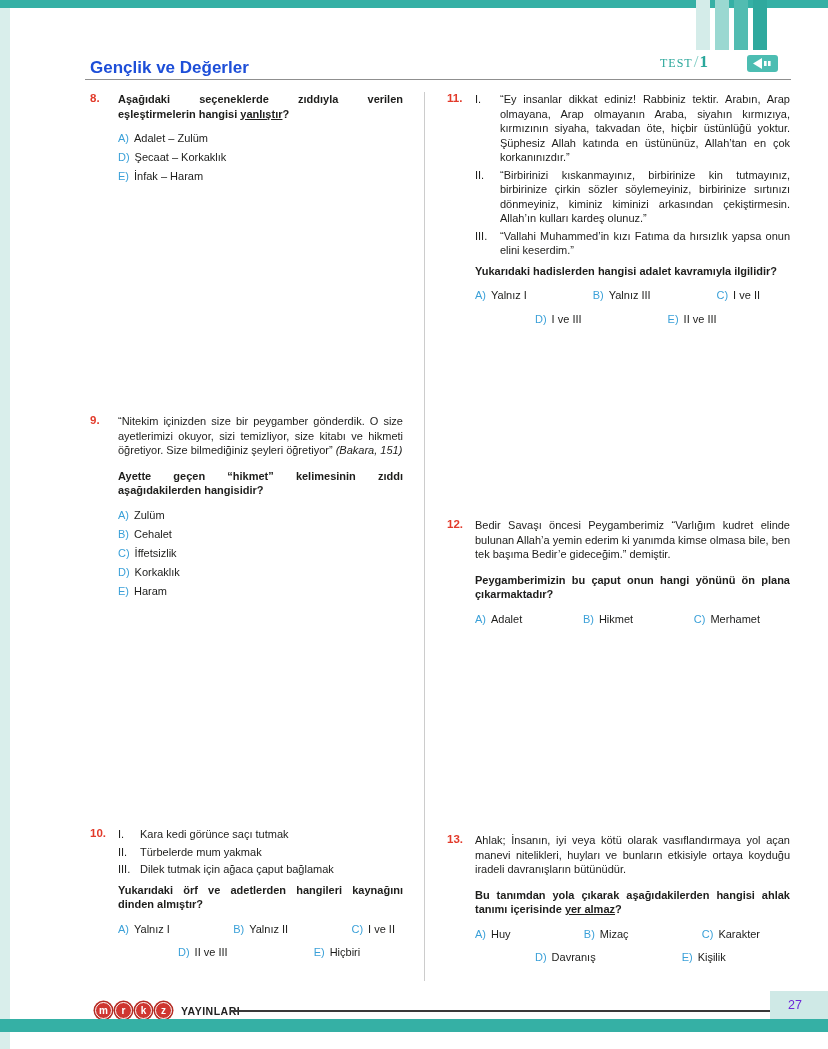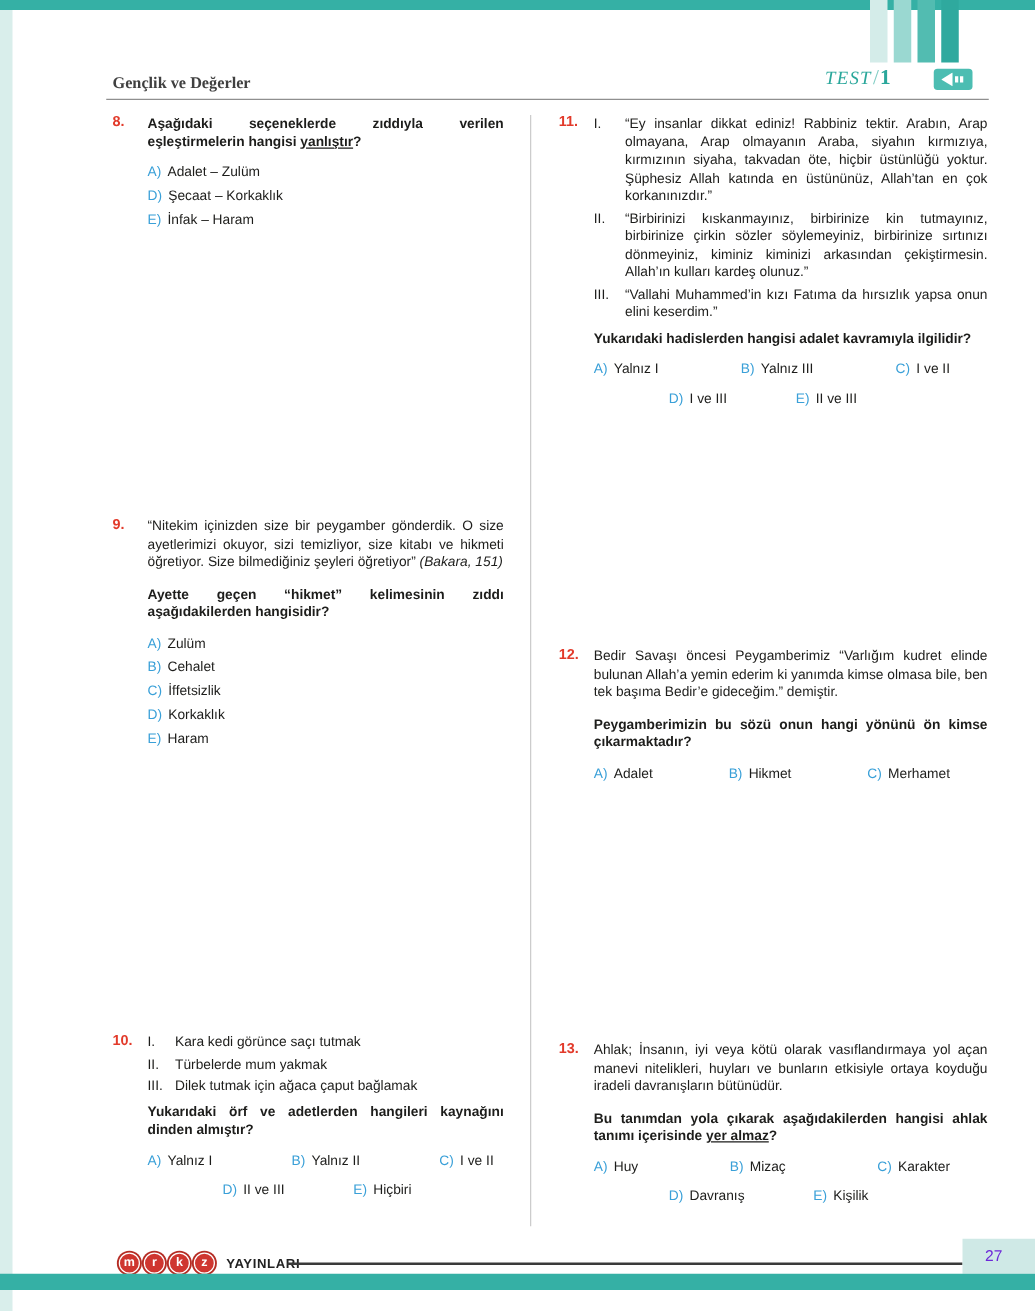--- a/index.html
+++ b/index.html
@@ -9,23 +9,23 @@
           color:#1d1d1b; overflow:hidden; }
 
   
   .left-stripe { position:absolute; left:0; top:0; width:10px; height:100%; background:#d9eeeb; }
   .top-bar { position:absolute; left:0; top:0; width:100%; height:8px; background:#35b0a5; }
   .corner-stripes { position:absolute; left:696px; top:0; height:50px; display:flex; gap:5px; }
   .stripe { width:14px; height:100%; }
   .s1 { background:#d4ece9; } .s2 { background:#9ad8d1; } .s3 { background:#52bcb1; } .s4 { background:#2fa99e; }
 
   
-  .section-title { position:absolute; left:90px; top:58px; font-size:13px; font-weight:bold; color:#404040;font-family:Liberation Serif, serif; }
+  .section-title { position:absolute; left:90px; top:58px; font-size:17px; font-weight:bold; color:#1d4ed8; }
   .test-label { position:absolute; left:660px; top:52px; font-family:"Liberation Serif", serif; color:#2aa79b; }
-  .test-word { font-style:italic; font-size:15px; letter-spacing:1px; }
+  .test-word { font-size:12px; letter-spacing:1px; }
   .test-slash { font-size:17px; color:#7fccc3; margin:0 1px; }
   .test-num { font-weight:bold; font-size:17px; }
   .audio-btn { position:absolute; left:747px; top:55px; width:31px; height:17px; background:#4cbdb2;
                border-radius:3px; display:flex; align-items:center; justify-content:center; cursor:pointer; }
   .header-rule { position:absolute; left:85px; top:79px; width:706px; height:1px; background:#8f8f8f; }
   .col-divider { position:absolute; left:424px; top:92px; width:1px; height:889px; background:#cccccc; }
 
   
   .column { position:absolute; top:92px; }
   .left-col { left:90px; width:313px; height:893px; }
@@ -42,21 +42,21 @@
   .rn-item { display:flex; margin-bottom:3px; }
   .rn-label { width:22px; flex-shrink:0; }
   .right-col .rn-label { width:25px; }
   .rn-text { flex:1; text-align:justify; }
 
   .opt-list .option { margin-bottom:4.5px; }
   .option { white-space:nowrap; }
   .letter { color:#3aa0d8; margin-right:5px; }
   .opt-row1 { display:flex; justify-content:space-between; padding-right:8px; }
   .right-col .opt-row1 { padding-right:30px; }
-  .opt-row2 { display:flex; margin-top:9px; padding-left:60px; gap:55px; }
+  .opt-row2 { display:flex; margin-top:9px; padding-left:60px; gap:86px; }
 
   
   .logo { position:absolute; left:95px; top:1002px; display:flex; align-items:center; gap:3px; }
   .logo-circle { width:17px; height:17px; border-radius:50%; background:#cf3630; color:#fff;
                  font-weight:bold; font-size:10px; display:flex; align-items:center; justify-content:center;
                  border:1.5px solid #fff; box-shadow:0 0 0 1.5px #b52c24; }
   .logo-text { margin-left:6px; font-weight:bold; font-size:10.5px; color:#222; letter-spacing:0.5px; }
   .footer-line { position:absolute; left:230px; top:1010px; width:540px; height:2px; background:#3a3a3a; }
   .page-num-box { position:absolute; left:770px; top:991px; width:58px; height:28px; background:#cfe9e6;
                   display:flex; align-items:center; padding-left:18px; font-size:12.5px; color:#6d28d9; }
@@ -178,21 +178,21 @@
           <div class="option"><span class="letter">D)</span><span>I ve III</span></div>
           <div class="option"><span class="letter">E)</span><span>II ve III</span></div>
         </div>
       </div>
     </div>
 
     <div class="question" style="top:426px">
       <div class="q-num">12.</div>
       <div class="q-body">
         <p class="q-intro">Bedir Savaşı öncesi Peygamberimiz “Varlığım kudret elinde bulunan Allah’a yemin ederim ki yanımda kimse olmasa bile, ben tek başıma Bedir’e gideceğim.” demiştir.</p>
-        <p class="q-stem"><span>Peygamberimizin bu sözü onun hangi yönünü ön kimse çıkarmaktadır?</span><span class="ul"></span><span></span></p>
+        <p class="q-stem"><span>Peygamberimizin bu çaput onun hangi yönünü ön plana çıkarmaktadır?</span><span class="ul"></span><span></span></p>
         <div class="opt-row1">
           <div class="option"><span class="letter">A)</span><span>Adalet</span></div>
           <div class="option"><span class="letter">B)</span><span>Hikmet</span></div>
           <div class="option"><span class="letter">C)</span><span>Merhamet</span></div>
         </div>
       </div>
     </div>
 
     <div class="question" style="top:741px">
       <div class="q-num">13.</div>

